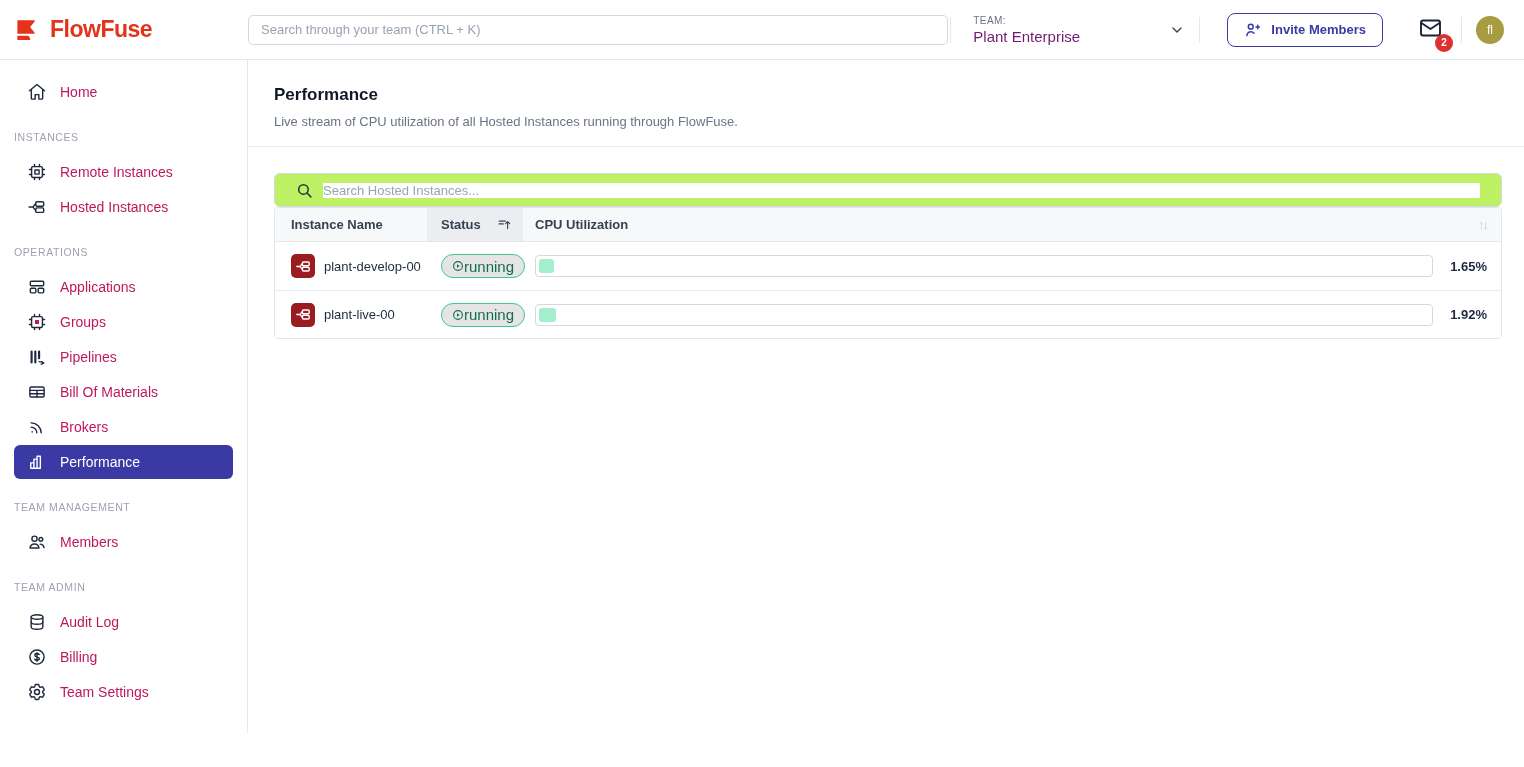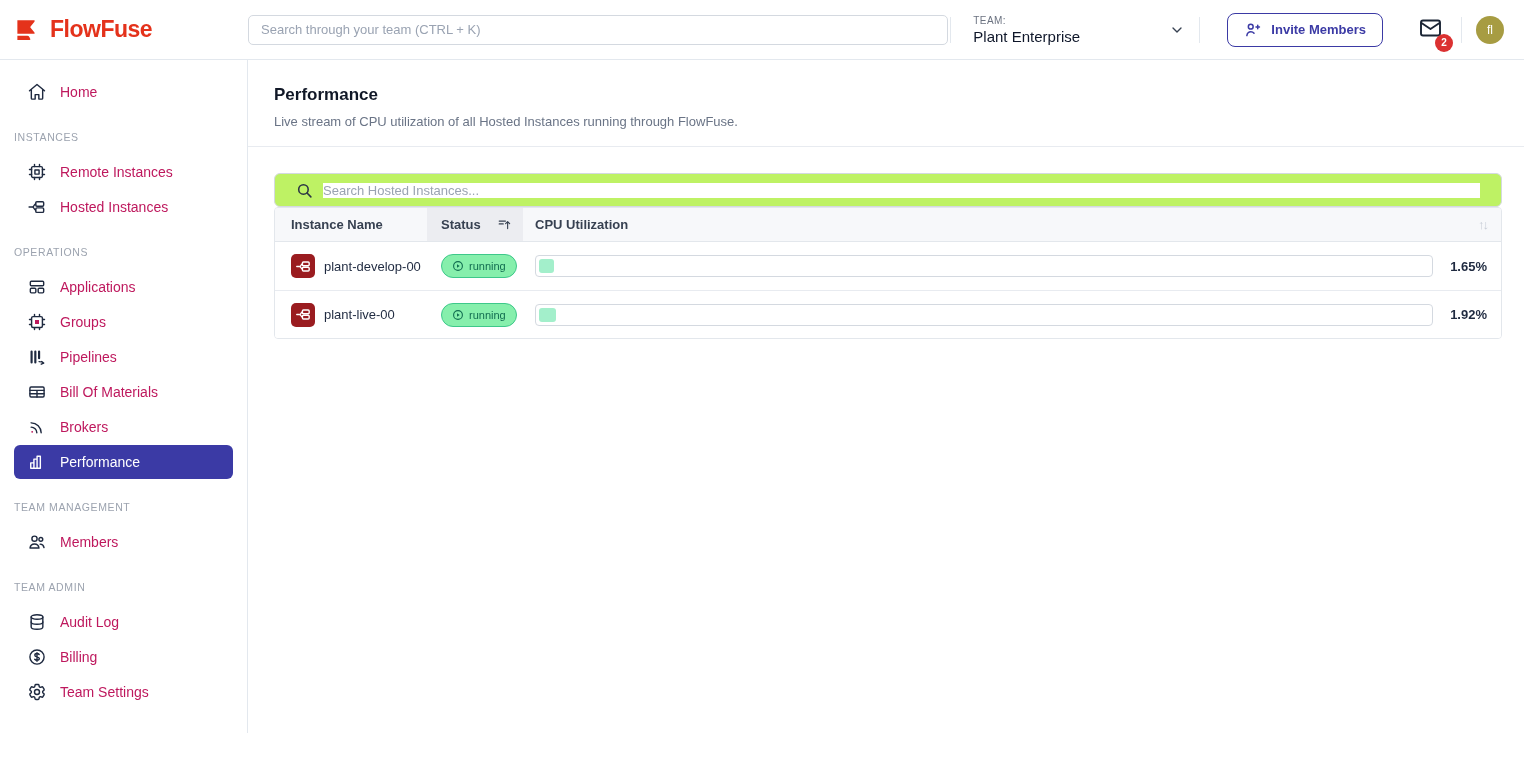--- a/index.html
+++ b/index.html
@@ -19,21 +19,21 @@
   .logo-word { font-size: 23px; font-weight: 700; color: #e4321b; letter-spacing: -0.5px; }
   .gsearch-wrap { position: relative; }
   .gsearch { width: 700px; height: 30px; border: 1px solid #d4d9e0; border-radius: 5px;
              padding: 0 12px; font-size: 13px; color: #374151; outline: none;
              font-family: "Liberation Sans", sans-serif; }
   .gsearch::placeholder { color: #9aa3b2; }
   .hright { margin-left: auto; display: flex; align-items: center; }
   .vdiv { width: 1px; height: 26px; background: #e3e8ee; }
   .team-select { display: flex; align-items: center; cursor: pointer; margin: 0 14px 0 22px; width: 212px; }
   .team-label { font-size: 10px; color: #6b7280; letter-spacing: 0.4px; margin-bottom: 2px; }
-  .team-name { font-size: 15px; color: #0f172a; }
+  .team-name { font-size: 15px; color: #701a75; }
   .team-chevron { margin-left: auto; }
   .invite-btn { display: flex; align-items: center; gap: 9px; margin: 0 34px 0 27px;
                 height: 34px; padding: 0 16px; background: #fff;
                 border: 1.6px solid #3b3aa5; border-radius: 8px; cursor: pointer;
                 color: #3b3aa5; font-size: 13px; font-weight: 700;
                 font-family: "Liberation Sans", sans-serif; }
   .notif { position: relative; margin-right: 17px; cursor: pointer; }
   .badge { position: absolute; right: -9px; bottom: -8px; min-width: 18px; height: 18px;
            background: #db3131; color: #fff; border-radius: 50%; font-size: 10px;
            font-weight: 700; display: flex; align-items: center; justify-content: center; }
@@ -80,23 +80,23 @@
   .th-sort { justify-content: flex-end; padding-right: 14px; color: #c7cdd6;
              font-size: 13px; letter-spacing: -2px; font-weight: 400; cursor: pointer; }
   .t-row { display: grid; grid-template-columns: 152px 96px 1fr 68px;
            height: 48px; align-items: center; background: #fff; cursor: pointer; }
   .t-row + .t-row { border-top: 1px solid #e8ebf0; }
   .cell-name { display: flex; align-items: center; gap: 9px; padding-left: 16px;
                font-size: 13px; color: #1f2a40; }
   .inst-ic { width: 24px; height: 24px; border-radius: 5px; background: #9a1c20;
              display: flex; align-items: center; justify-content: center; flex: 0 0 auto; }
   .cell-status { padding-left: 14px; }
-  .pill { display: inline-flex; align-items: center; gap: 5px; height: 24px;
-          padding: 0 10px; border-radius: 12px; background: #86efac;
-          border: 1.4px solid #3ec88a; color: #116d50; font-size: 11px; }
+  .pill { display: inline-flex; align-items: center; height: 24px;
+          padding: 0 10px; border-radius: 12px; background: #e5e5e5;
+          border: 1.4px solid #3ec88a; color: #116d50; font-size: 15px; }
   .cell-cpu { padding-left: 12px; }
   .cpu-bar { height: 22px; border: 1px solid #d4d9e0; border-radius: 4px;
              background: #fff; padding: 3px; }
   .cpu-fill { height: 100%; min-width: 13px; background: #a3efcb; border-radius: 3px; }
   .cell-pct { text-align: right; padding-right: 14px; font-size: 13px;
               font-weight: 600; color: #1f2a40; }
 </style>
 </head>
 <body>
 

